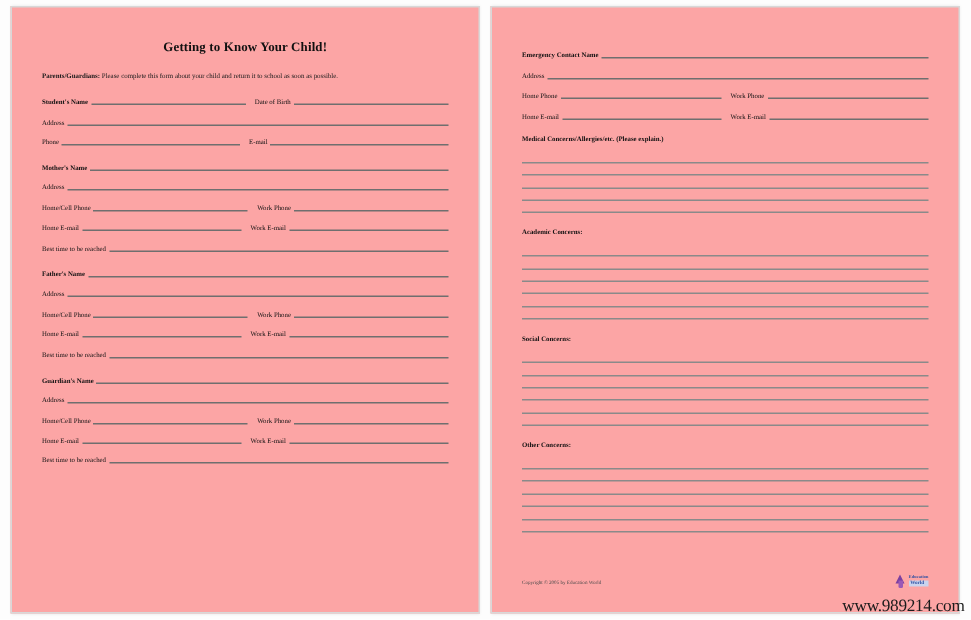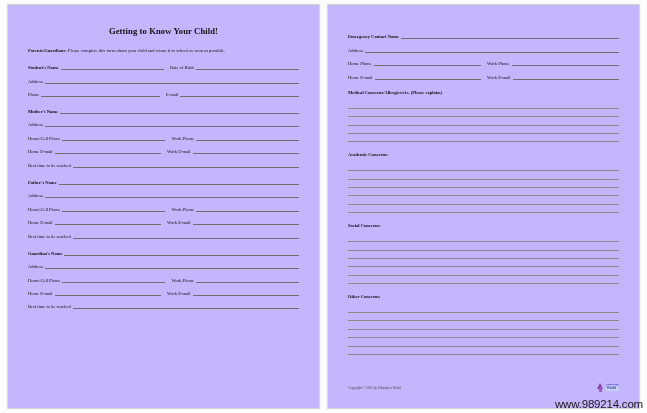--- a/index.html
+++ b/index.html
@@ -23,21 +23,21 @@
     flex-direction: row;
     align-items: stretch;
     justify-content: center;
     gap: 7px;
     padding: 4px 4px;
     box-sizing: border-box;
   }
 
   .page {
     position: relative;
-    background: #c4b5fd;
+    background: #fca5a5;
     border: 1px solid #d8d8d8;
     box-shadow: 0 0 2px rgba(0,0,0,0.10);
     box-sizing: border-box;
     overflow: hidden;
     flex: 0 0 313px;
     height: 405px;
   }
 
   .page-inner {
     position: absolute;
@@ -171,21 +171,21 @@
     font-weight: bold;
     background: #c9d4ee;
     padding: 0 1px;
   }
 
   
   .watermark {
     position: absolute;
     right: 4px;
     bottom: 3px;
-    font-family: Liberation Sans, sans-serif;
+    font-family: Liberation Serif, serif;
     font-size: 11.5px;
     color: #1b1b1b;
     letter-spacing: -0.2px;
     white-space: nowrap;
     z-index: 40;
   }
 </style>
 </head>
 <body>
 

